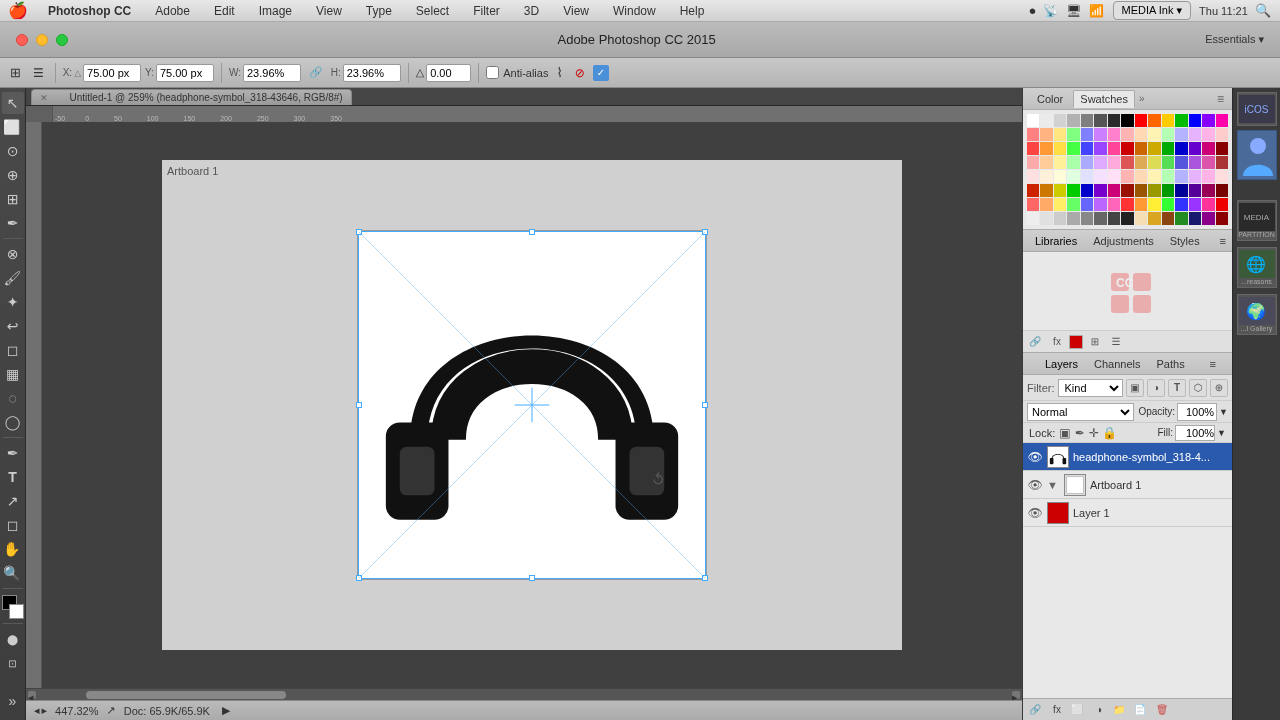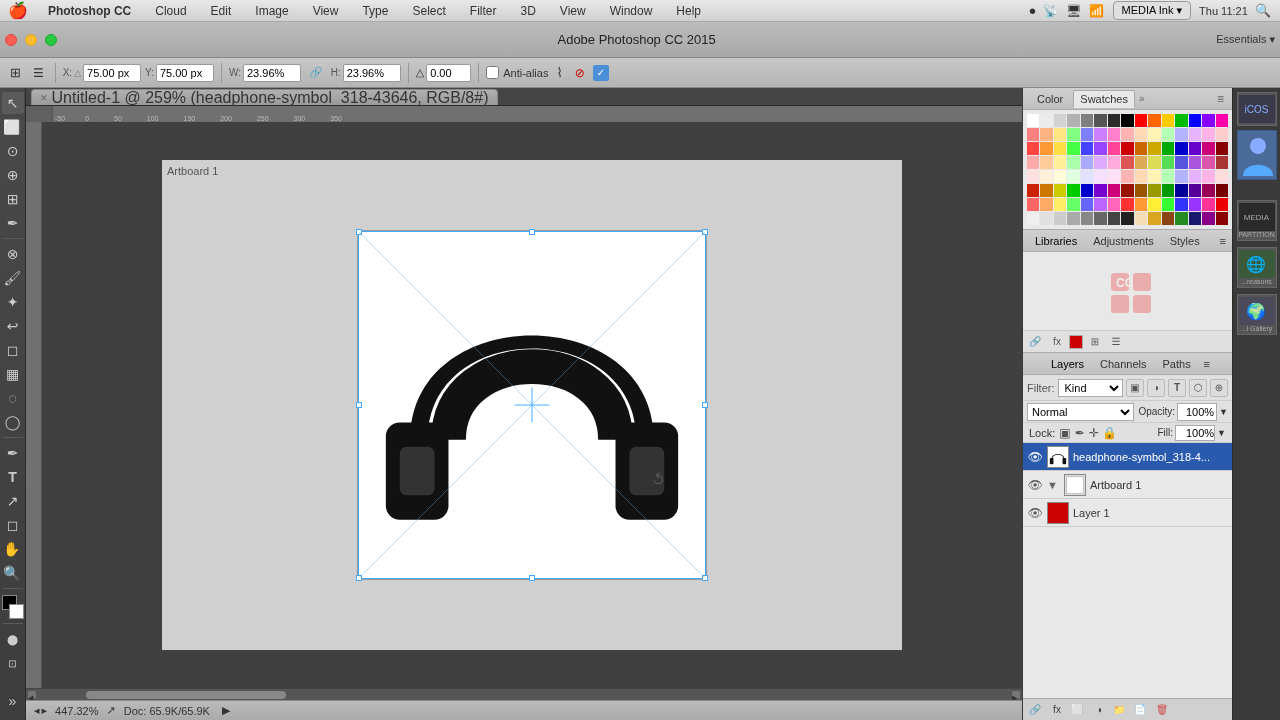--- a/index.html
+++ b/index.html
@@ -14,21 +14,21 @@
     #menubar .menu-item { font-size: 12px; font-weight: 500; cursor: pointer; padding: 2px 4px; }
     #menubar .right-section { position: absolute; right: 8px; display: flex; align-items: center; gap: 8px; font-size: 11px; }
     #menubar .smart-ink-btn { background: #e0e0e0; border: 1px solid #999; border-radius: 4px; padding: 2px 8px; font-size: 11px; }
 
     
     #window { width: 100%; height: 698px; display: flex; flex-direction: column; background: #535353; }
 
     
     #titlebar {
       height: 36px; background: linear-gradient(180deg, #bcbcbc, #a8a8a8);
-      display: flex; align-items: center; padding: 0 5px; gap: 8px;
+      display: flex; align-items: center; padding: 0 16px; gap: 8px;
       border-bottom: 1px solid #888;
     }
     .traffic-light { width: 12px; height: 12px; border-radius: 50%; }
     .tl-close { background: #ff5f57; border: 1px solid #e0443e; }
     .tl-min { background: #ffbd2e; border: 1px solid #dfa123; }
     .tl-max { background: #28c840; border: 1px solid #1aab29; }
     #titlebar .title { flex: 1; text-align: center; font-size: 13px; font-weight: 500; color: #222; }
     #titlebar .right-icons { display: flex; gap: 6px; font-size: 11px; align-items: center; }
 
     
@@ -120,21 +120,21 @@
     .lib-tab.active { color: #000; }
 
     .lib-content { padding: 8px; display: flex; flex-direction: column; align-items: center; }
     .lib-message { font-size: 11px; color: #666; text-align: center; line-height: 1.4; margin-top: 4px; }
 
     .lib-toolbar { height: 22px; background: #e0e0e0; display: flex; align-items: center; padding: 0 4px; gap: 3px; border-top: 1px solid #ccc; }
     .lib-toolbar-btn { width: 18px; height: 18px; display: flex; align-items: center; justify-content: center; cursor: pointer; font-size: 10px; color: #555; }
 
     
     #layers-panel { flex: 1; background: #e8e8e8; display: flex; flex-direction: column; }
-    .layers-header { height: 22px; background: linear-gradient(180deg, #d0d0d0, #c0c0c0); display: flex; align-items: center; padding: 0 22px; border-bottom: 1px solid #aaa; }
+    .layers-header { height: 22px; background: linear-gradient(180deg, #d0d0d0, #c0c0c0); display: flex; align-items: center; padding: 0 16px; border-bottom: 1px solid #aaa; }
     .layers-tab { padding: 2px 6px; cursor: pointer; font-size: 11px; font-weight: 500; }
     .layers-tab.active { color: #000; }
 
     .layers-filter-row { height: 26px; background: #e0e0e0; display: flex; align-items: center; padding: 0 4px; gap: 3px; border-bottom: 1px solid #ccc; }
     .filter-select { height: 18px; border: 1px solid #aaa; background: white; font-size: 11px; padding: 0 2px; flex: 1; }
     .filter-icons { display: flex; gap: 3px; }
     .filter-icon-btn { width: 18px; height: 18px; display: flex; align-items: center; justify-content: center; cursor: pointer; font-size: 10px; color: #555; background: #ddd; border: 1px solid #bbb; border-radius: 2px; }
 
     .blend-row { height: 22px; background: #e0e0e0; display: flex; align-items: center; padding: 0 4px; gap: 4px; border-bottom: 1px solid #ccc; }
     .blend-select { height: 18px; border: 1px solid #aaa; background: white; font-size: 11px; flex: 1; }
@@ -175,21 +175,21 @@
 
     
     .diag-svg { position: absolute; top: 0; left: 0; width: 100%; height: 100%; }
   </style>
 </head>
 <body>
 
 <div id="menubar">
   <span style="font-size:16px;">🍎</span>
   <span class="menu-item" style="font-weight:700;">Photoshop CC</span>
-  <span class="menu-item">Cloud</span>
+  <span class="menu-item">Adobe</span>
   <span class="menu-item">Edit</span>
   <span class="menu-item">Image</span>
   <span class="menu-item">View</span>
   <span class="menu-item">Type</span>
   <span class="menu-item">Select</span>
   <span class="menu-item">Filter</span>
   <span class="menu-item">3D</span>
   <span class="menu-item">View</span>
   <span class="menu-item">Window</span>
   <span class="menu-item">Help</span>
@@ -290,21 +290,21 @@
       <div style="margin-top:auto;padding-bottom:4px;">
         <div class="tool-icon">»</div>
       </div>
     </div>
 
     <div id="canvas-area">
 
       <div id="tab-bar">
         <div class="doc-tab">
           <span class="close-x">✕</span>
-          <span style="font-size:16px;">Untitled-1 @ 259% (headphone-symbol_318-43646, RGB/8#)</span>
+          <span style="font-size:10px;margin-left:18px;">Untitled-1 @ 259% (headphone-symbol_318-43646, RGB/8#)</span>
         </div>
       </div>
 
       <div style="display:flex;height:16px;background:#707070;border-bottom:1px solid #555;">
         <div style="width:27px;height:16px;background:#606060;border-right:1px solid #555;flex-shrink:0;"></div>
         <div class="ruler-h-container">
           <div style="display:flex;align-items:flex-end;height:100%;padding:0 2px;">
             <span style="font-size:7px;color:#bbb;margin-right:20px;">-50</span>
             <span style="font-size:7px;color:#bbb;margin-right:25px;">0</span>
             <span style="font-size:7px;color:#bbb;margin-right:25px;">50</span>

